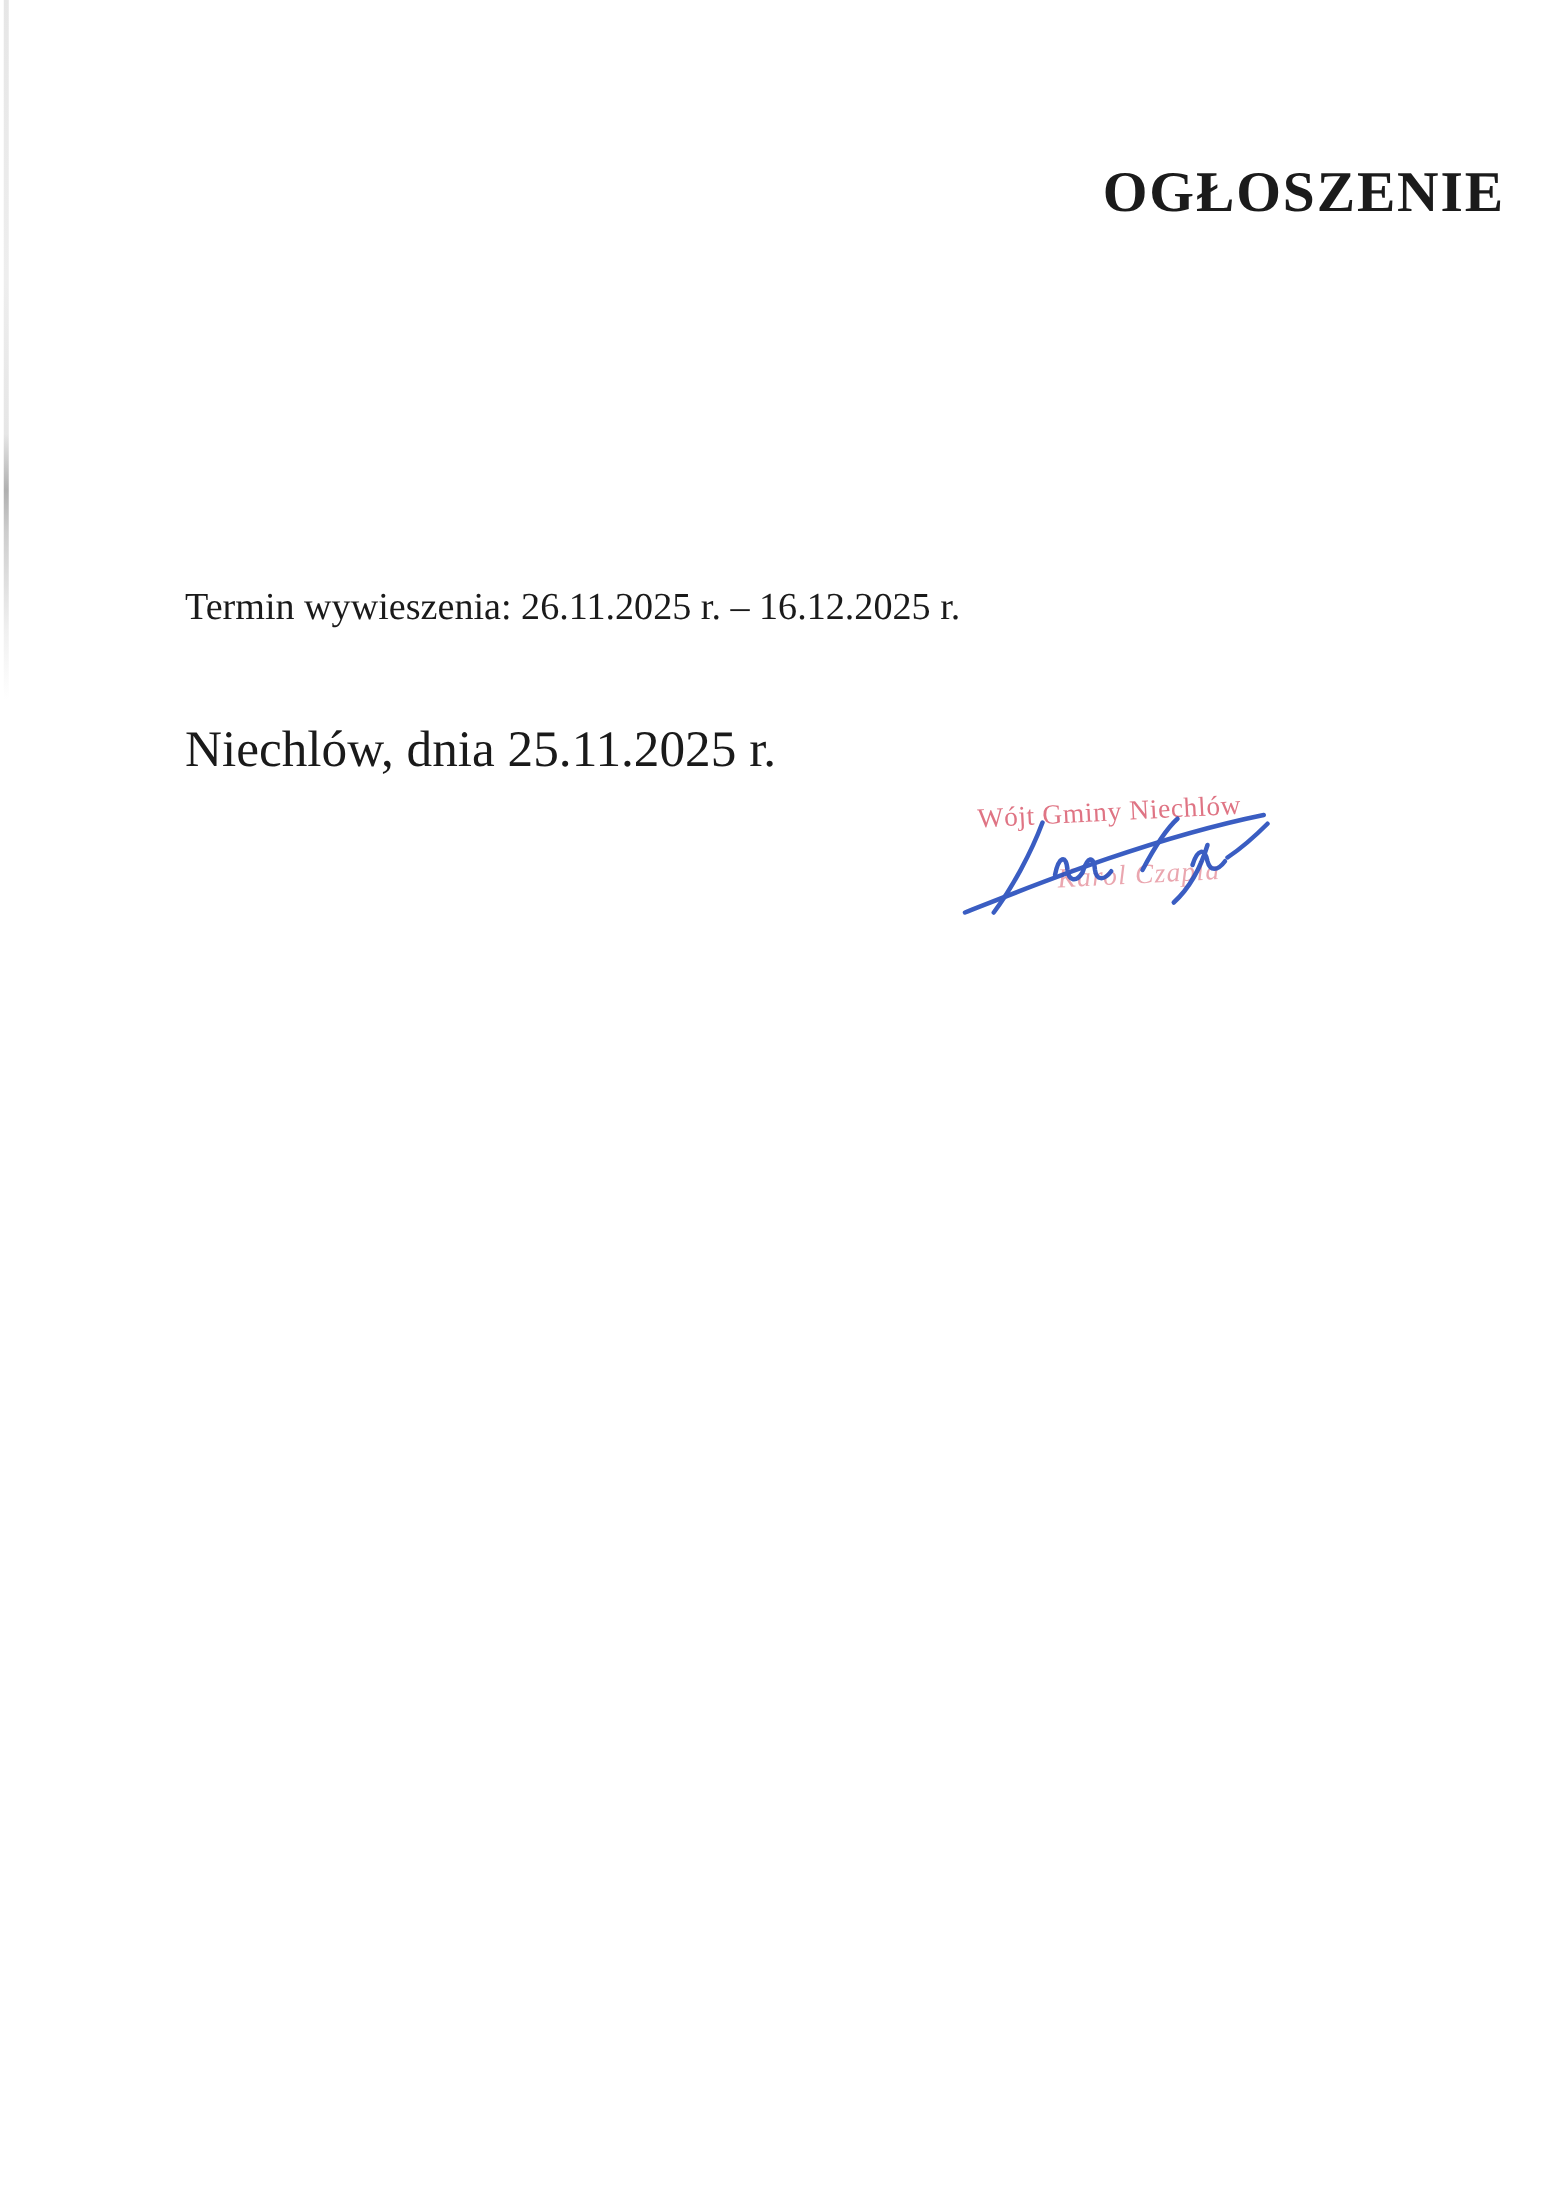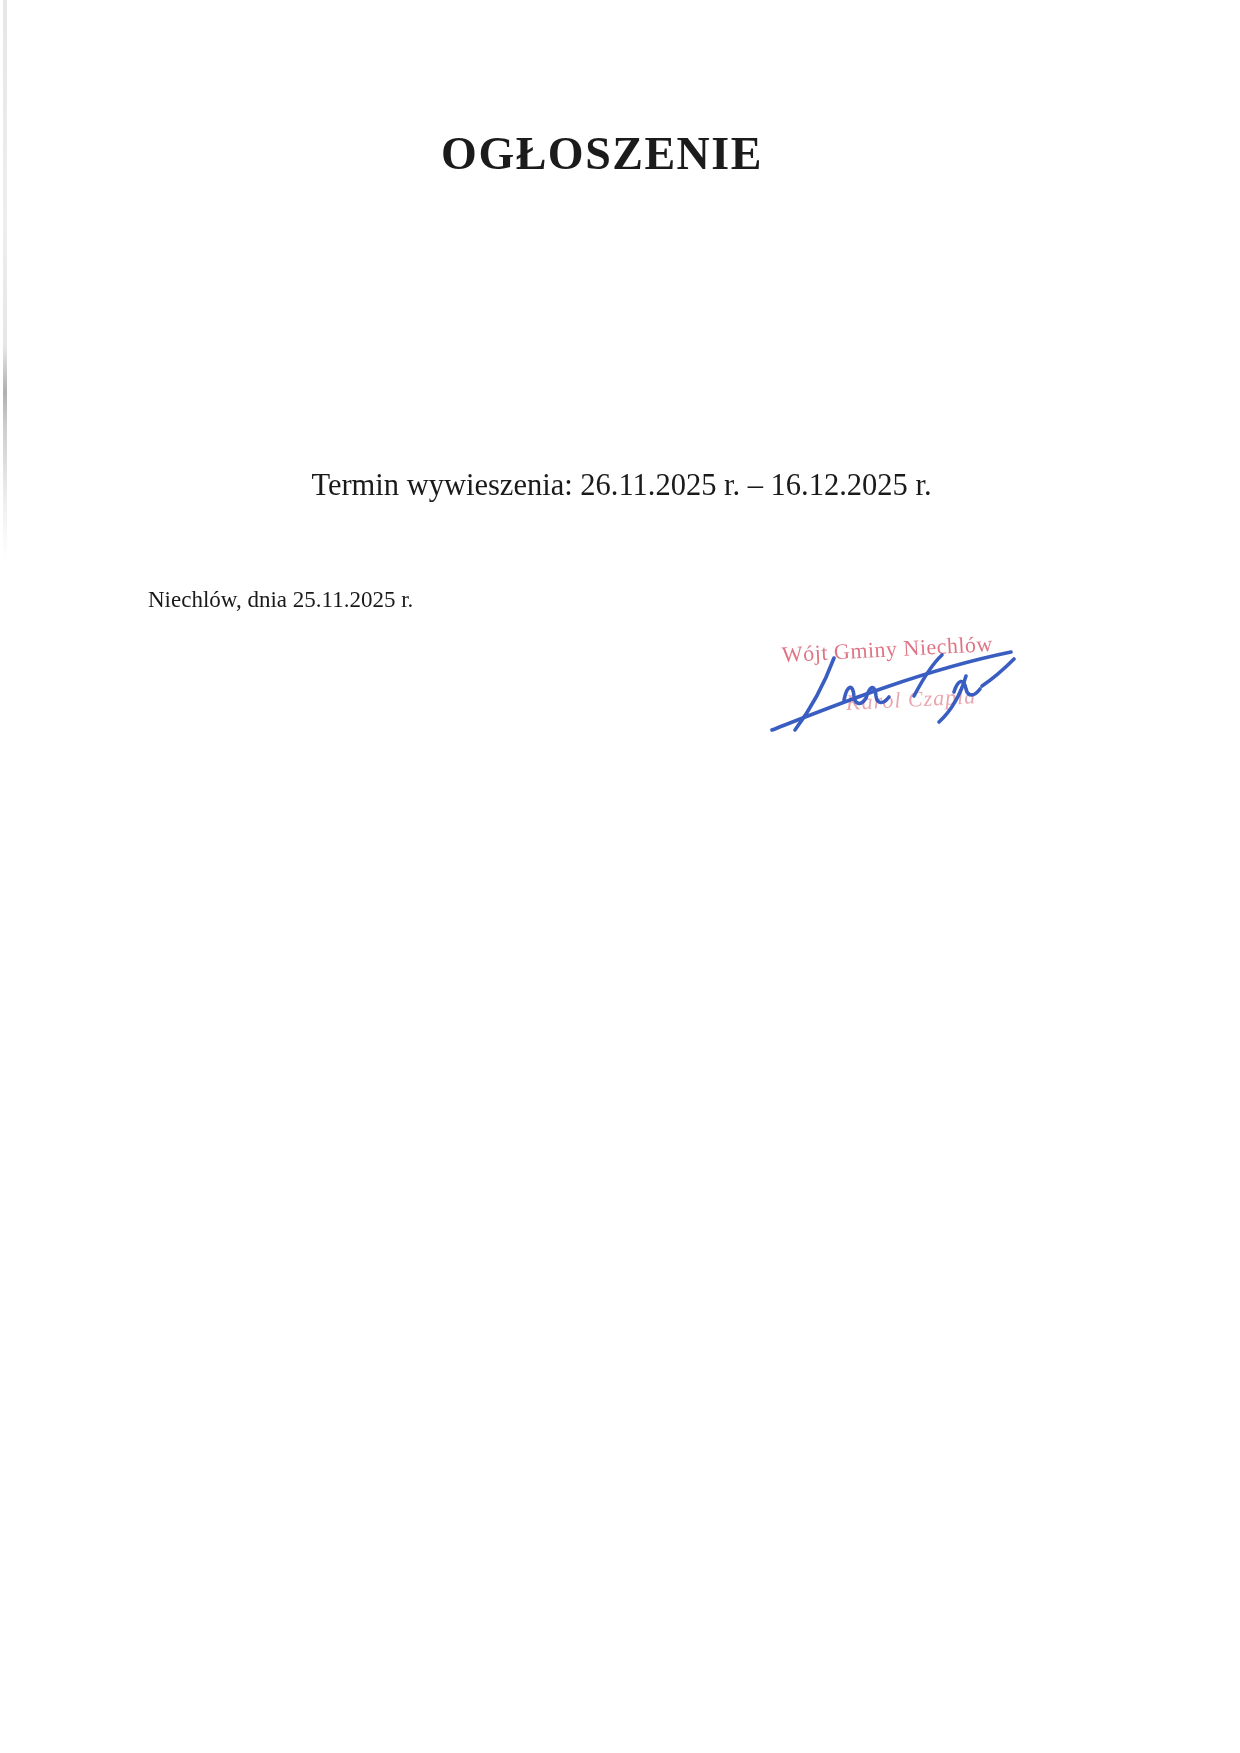--- a/index.html
+++ b/index.html
@@ -32,21 +32,21 @@
       rgba(150,150,150,0.14) 90%,
       rgba(170,170,170,0.05) 97%,
       rgba(255,255,255,0) 100%);
   }
   .doc-title {
     position: absolute;
     left: 0;
     top: 127px;
     width: 1204px;
     margin: 0;
-    text-align: center;
+    text-align: right;
     font-size: 46px;
     font-weight: 700;
     letter-spacing: 1.5px;
     color: #1b1b1b;
   }
   .body-text {
     position: absolute;
     left: 148px;
     top: 283px;
     width: 947px;
@@ -56,29 +56,28 @@
   .body-line { width: 100%; }
   .body-line.jl {
     text-align: justify;
     text-align-last: justify;
   }
   .term-line {
     position: absolute;
     left: 148px;
     top: 464px;
     width: 947px;
-    text-align: center;
     font-size: 30.5px;
     line-height: 43px;
   }
   .dateline {
     position: absolute;
     left: 148px;
     top: 578px;
-    font-size: 23px;
+    font-size: 41px;
     line-height: 43px;
   }
   .signature-block {
     position: absolute;
     left: 768px;
     top: 636px;
     width: 252px;
     height: 118px;
   }
   .stamp-line1 {

